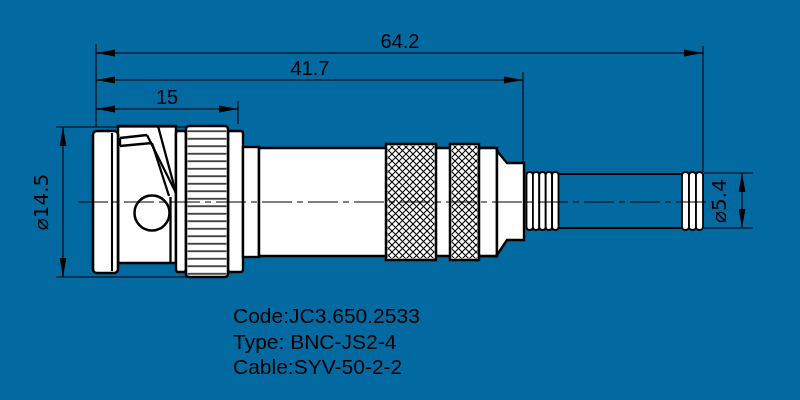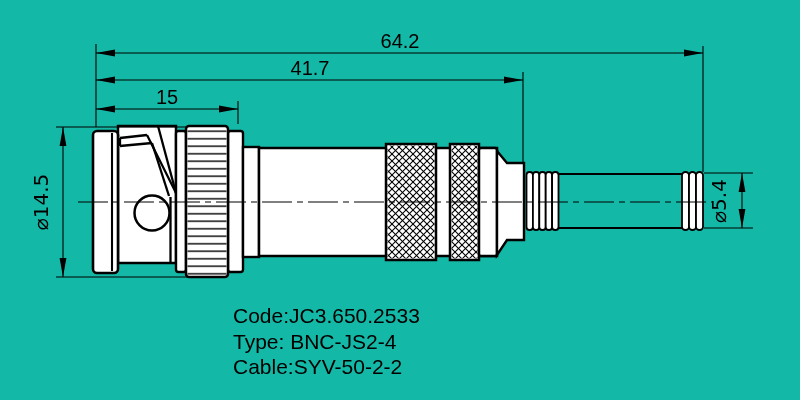--- a/index.html
+++ b/index.html
@@ -1,16 +1,16 @@
 <!DOCTYPE html>
 <html><head>
 <meta charset="utf-8">
 <style>
   html,body{margin:0;padding:0;background:#ffffff;}
-  .stage{position:relative;width:800px;height:400px;background:#14b8a6;overflow:hidden;
+  .stage{position:relative;width:800px;height:400px;background:#0369a1;overflow:hidden;
          font-family:"Liberation Sans",sans-serif;}
   svg{display:block;}
   text{fill:#000;}
   .dim-label{font-family:"Liberation Sans",sans-serif;font-size:20px;}
   .dia-label{font-family:"DejaVu Sans",sans-serif;font-size:20px;}
   .note-label{font-family:"Liberation Sans",sans-serif;font-size:21px;}
 </style>
 </head>
 <body>
 

